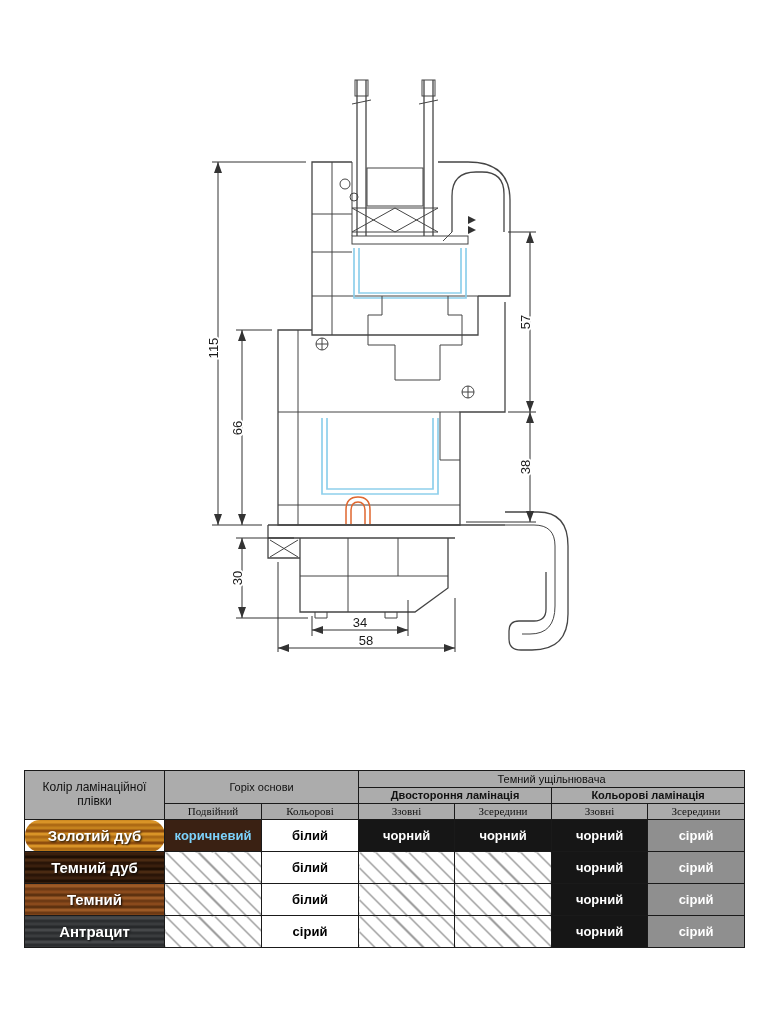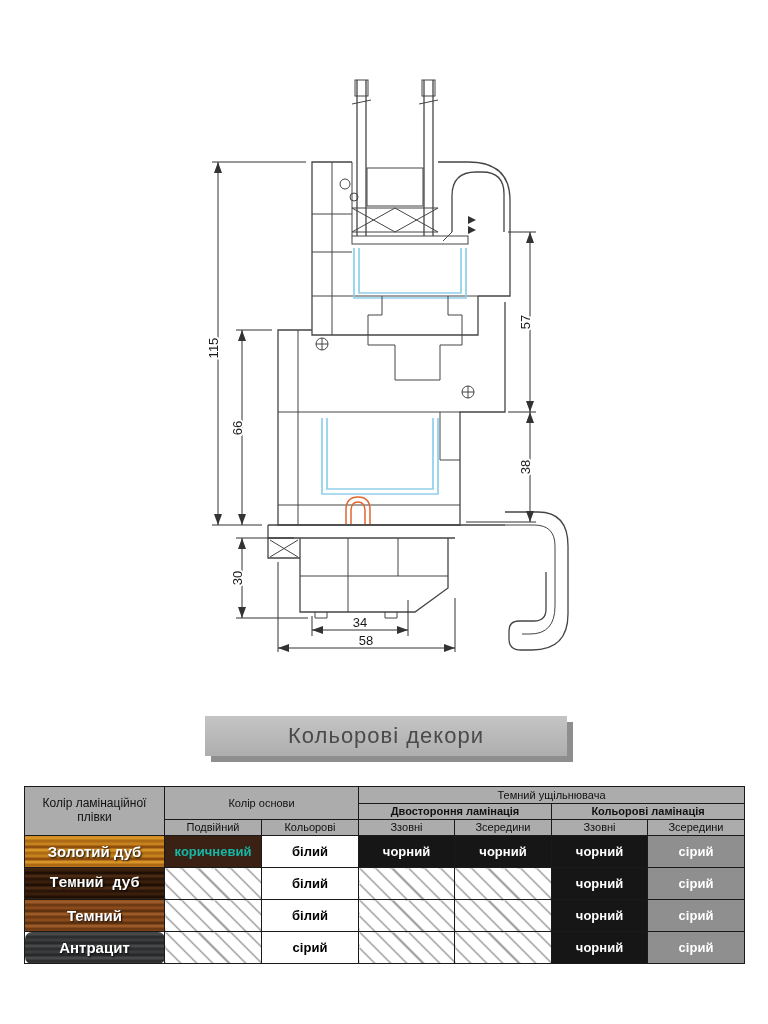--- a/index.html
+++ b/index.html
@@ -10,36 +10,36 @@
   .drawing{position:absolute;top:0;left:0;}
 
   
   .banner{position:absolute;left:205px;top:716px;width:362px;height:40px;
           background:linear-gradient(180deg,#c4c4c4,#aeaeae);
           box-shadow:6px 6px 0 #8e8e8e;
           display:flex;align-items:center;justify-content:center;}
   .banner span{font-size:22px;color:#4a4a4a;letter-spacing:1px;}
 
   
-  .table-wrap{position:absolute;left:24px;top:770px;width:668px;margin-top:16px;}
+  .table-wrap{position:absolute;left:24px;top:770px;width:668px;}
   table{border-collapse:collapse;width:720px;table-layout:fixed;}
   th,td{border:1px solid #1a1a1a;text-align:center;vertical-align:middle;padding:0 2px;overflow:hidden;}
   thead th{background:#acacac;font-weight:normal;font-size:11px;line-height:1.15;color:#111;}
   th.hgroup{height:16px;}
   th.hsub{height:15px;font-weight:bold;}
-  th.hleaf{height:15px;}
+  th.hleaf{height:15px;font-family:Liberation Serif, serif;}
   th.hfilm{font-size:12px;}
   tbody td{height:31px;font-weight:bold;font-size:13px;background:#ffffff;color:#000;}
   td.film{font-size:15px;color:#fff;text-shadow:1px 1px 2px rgba(0,0,0,.9);}
   td.na{background:repeating-linear-gradient(45deg,#ffffff 0 10px,#9a9a9a 10px 11.5px);}
 
-  .film-gold{background:repeating-linear-gradient(180deg,#d99427 0 3px,#ad6a14 3px 6px,#c5821d 6px 9px,#8f4e0e 9px 12px);}
-  .film-darkoak{background:repeating-linear-gradient(180deg,#3a1f0d 0 3px,#1f0f04 3px 6px,#4a2a12 6px 9px,#2a1508 9px 12px);font-family:Liberation Mono, monospace;}
+  .film-gold{background:repeating-linear-gradient(180deg,#d99427 0 3px,#ad6a14 3px 6px,#c5821d 6px 9px,#8f4e0e 9px 12px);border-radius:15px;}
+  .film-darkoak{background:repeating-linear-gradient(180deg,#3a1f0d 0 3px,#1f0f04 3px 6px,#4a2a12 6px 9px,#2a1508 9px 12px);}
   .film-walnut{background:repeating-linear-gradient(180deg,#9c5a26 0 3px,#6e3a14 3px 6px,#8a4a1c 6px 9px,#5e3210 9px 12px);}
-  .film-anthracite{background:repeating-linear-gradient(180deg,#46484a 0 3px,#2c2e30 3px 6px,#3a3c3e 6px 9px,#27292b 9px 12px);border-radius:7px;}
+  .film-anthracite{background:repeating-linear-gradient(180deg,#46484a 0 3px,#2c2e30 3px 6px,#3a3c3e 6px 9px,#27292b 9px 12px);}
 
   svg .outline{stroke:#454545;stroke-width:1.3;fill:none;}
   svg .thin{stroke:#454545;stroke-width:1;fill:none;}
   svg .blue{stroke:#8ecfeb;stroke-width:1.7;fill:none;}
   svg .orange{stroke:#df672f;stroke-width:1.5;fill:none;}
   svg .dim{stroke:#333333;stroke-width:1;fill:none;}
   svg text{font-family:"Liberation Sans","DejaVu Sans",sans-serif;font-size:13px;fill:#1a1a1a;
            paint-order:stroke;stroke:#ffffff;stroke-width:4px;}
 </style>
 </head>
@@ -179,58 +179,55 @@
       <text x="218" y="348" text-anchor="middle" transform="rotate(-90 218 348)">115</text>
       <text x="242" y="428" text-anchor="middle" transform="rotate(-90 242 428)">66</text>
       <text x="242" y="578" text-anchor="middle" transform="rotate(-90 242 578)">30</text>
       <text x="530" y="322" text-anchor="middle" transform="rotate(-90 530 322)">57</text>
       <text x="530" y="467" text-anchor="middle" transform="rotate(-90 530 467)">38</text>
       <text x="360" y="627" text-anchor="middle">34</text>
       <text x="366" y="645" text-anchor="middle">58</text>
     </g>
   </svg>
 
-  <div class="banner">
-    <span>Кольорові декори</span>
-  </div>
 
   <div class="table-wrap">
     <table>
       <colgroup>
         <col style="width:140px">
           <col style="width:97px">
           <col style="width:97px">
         <col style="width:96px">
           <col style="width:97px">
           <col style="width:96px">
           <col style="width:97px">
       </colgroup>
       <thead>
         <tr>
           <th rowspan="3" class="hfilm">Колір ламінаційної плівки</th>
-          <th colspan="2" rowspan="2" class="hgroup">Колір основи</th>
+          <th colspan="2" rowspan="2" class="hgroup">Горіх основи</th>
           <th colspan="4" class="hgroup">Темний ущільнювача</th>
         </tr>
         <tr>
           <th colspan="2" class="hsub">Двостороння ламінація</th>
           <th colspan="2" class="hsub">Кольорові ламінація</th>
         </tr>
         <tr>
           <th class="hleaf">Подвійний</th>
           <th class="hleaf">Кольорові</th>
           <th class="hleaf">Ззовні</th>
           <th class="hleaf">Зсередини</th>
           <th class="hleaf">Ззовні</th>
           <th class="hleaf">Зсередини</th>
         </tr>
       </thead>
       <tbody>
         <tr>
           <td class="film film-gold">Золотий дуб</td>
-          <td style="background: rgb(58, 33, 19); color: #14b8a6;">коричневий</td>
+          <td style="background: rgb(58, 33, 19); color: #7dd3fc;">коричневий</td>
           <td style="background: rgb(255, 255, 255); color: rgb(0, 0, 0);">білий</td>
           <td style="background: rgb(22, 22, 22); color: rgb(255, 255, 255);">чорний</td>
           <td style="background: rgb(22, 22, 22); color: rgb(255, 255, 255);">чорний</td>
           <td style="background: rgb(22, 22, 22); color: rgb(255, 255, 255);">чорний</td>
           <td style="background: rgb(143, 143, 143); color: rgb(255, 255, 255);">сірий</td>
         </tr>
         <tr>
           <td class="film film-darkoak">Темний дуб</td>
           <td class="na"></td>
           <td style="background: rgb(255, 255, 255); color: rgb(0, 0, 0);">білий</td>

